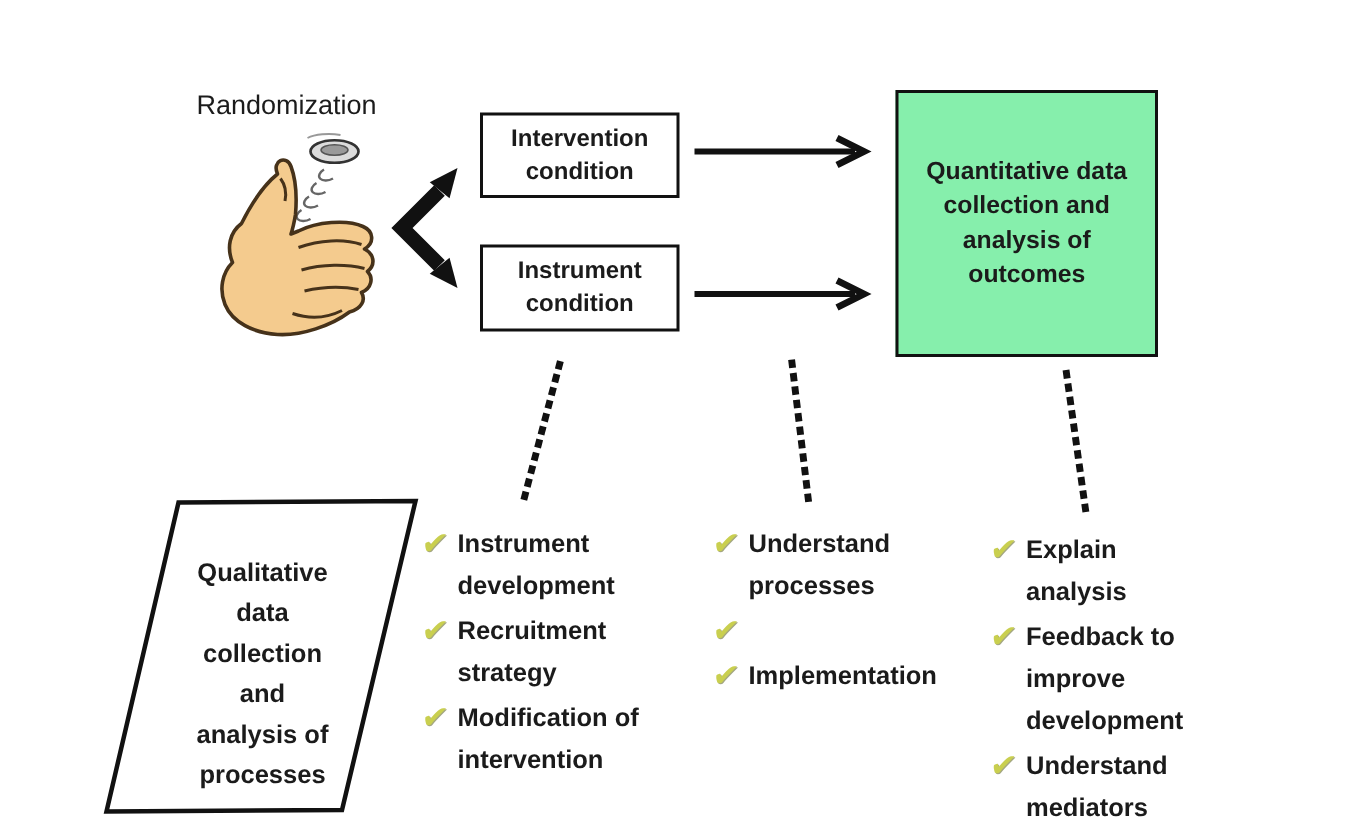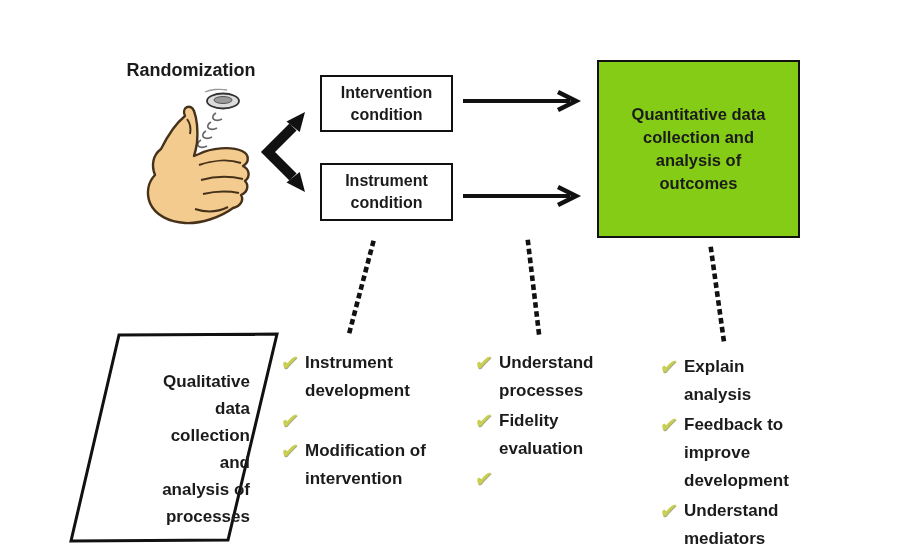--- a/index.html
+++ b/index.html
@@ -4,41 +4,41 @@
 <style>
   html,body{margin:0;padding:0;background:#fff;}
   .stage{
     position:relative;width:900px;height:560px;background:#ffffff;overflow:hidden;
     font-family:"Liberation Sans", sans-serif;color:#1b1b1b;
   }
   .abs{position:absolute;}
   .lbl{font-weight:bold;white-space:pre-line;}
 
   
-  .rand-label{left:112px;top:60px;width:158px;text-align:center;font-size:18px;font-weight:bold;}
+  .rand-label{left:112px;top:60px;width:158px;text-align:center;font-size:18px;font-weight:normal;}
 
   
   .cond-box{
     left:320px;width:133px;border:2.5px solid #111;background:#fff;
     display:flex;align-items:center;justify-content:center;text-align:center;
     font-size:16px;font-weight:bold;line-height:22px;box-sizing:border-box;
   }
   .cond-box.intervention{top:75px;height:57px;}
   .cond-box.comparison{top:163px;height:58px;}
 
   
   .quant-box{
-    left:597px;top:60px;width:203px;height:178px;border:2.5px solid #111;background:#84cc16;
+    left:597px;top:60px;width:175px;height:178px;border:2.5px solid #111;background:#86efac;
     display:flex;align-items:center;justify-content:center;text-align:center;
     font-size:16.5px;font-weight:bold;line-height:23px;box-sizing:border-box;
   }
 
   
   .qual-text{
-    left:100px;top:368px;width:150px;text-align:right;
+    left:100px;top:368px;width:150px;text-align:center;
     font-size:17px;font-weight:bold;line-height:27px;
   }
 
   
   .check-col{display:flex;flex-direction:column;}
   .check-item{display:flex;align-items:flex-start;margin-bottom:2px;}
   .checkmark{
     width:24px;flex:0 0 24px;font-size:21px;line-height:28px;
     color:var(--check-color,#c9cf4f);
     transform:skewX(-8deg);
@@ -154,41 +154,42 @@
 processes</div>
 
   <div class="abs check-col col-1">
     <div class="check-item">
       <span class="checkmark">✔</span>
       <div class="check-text">Instrument
 development</div>
     </div>
     <div class="check-item">
       <span class="checkmark">✔</span>
+      <div class="check-text">Recruitment
+strategy</div>
     </div>
     <div class="check-item">
       <span class="checkmark">✔</span>
       <div class="check-text">Modification of
 intervention</div>
     </div>
   </div>
 
   <div class="abs check-col col-2">
     <div class="check-item">
       <span class="checkmark">✔</span>
       <div class="check-text">Understand
 processes</div>
     </div>
     <div class="check-item">
       <span class="checkmark">✔</span>
-      <div class="check-text">Fidelity
-evaluation</div>
-    </div>
-    <div class="check-item">
-      <span class="checkmark">✔</span>
+    </div>
+    <div class="check-item">
+      <span class="checkmark">✔</span>
+      <div class="check-text">Implementation</div>
     </div>
   </div>
 
   <div class="abs check-col col-3">
     <div class="check-item">
       <span class="checkmark">✔</span>
       <div class="check-text">Explain
 analysis</div>
     </div>
     <div class="check-item">

